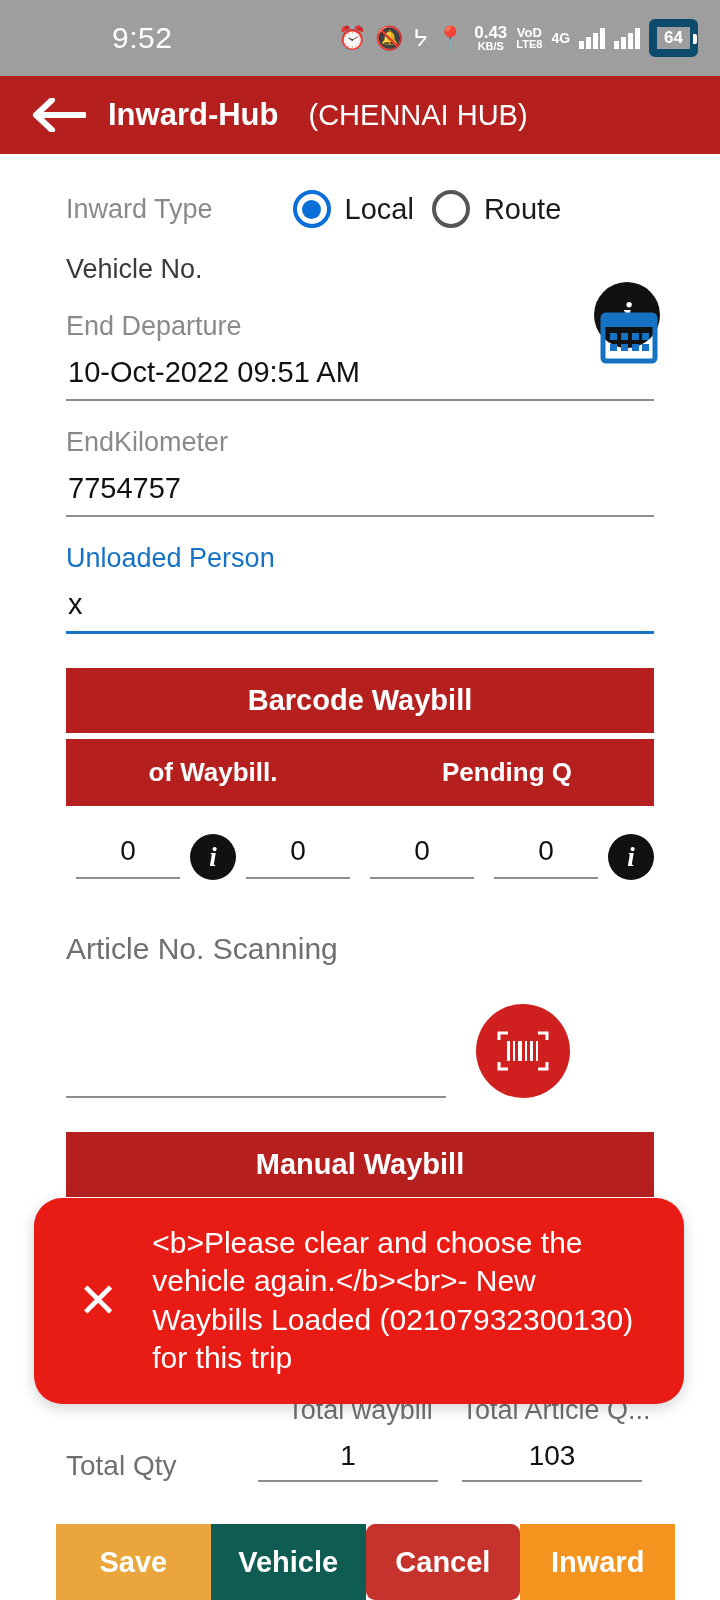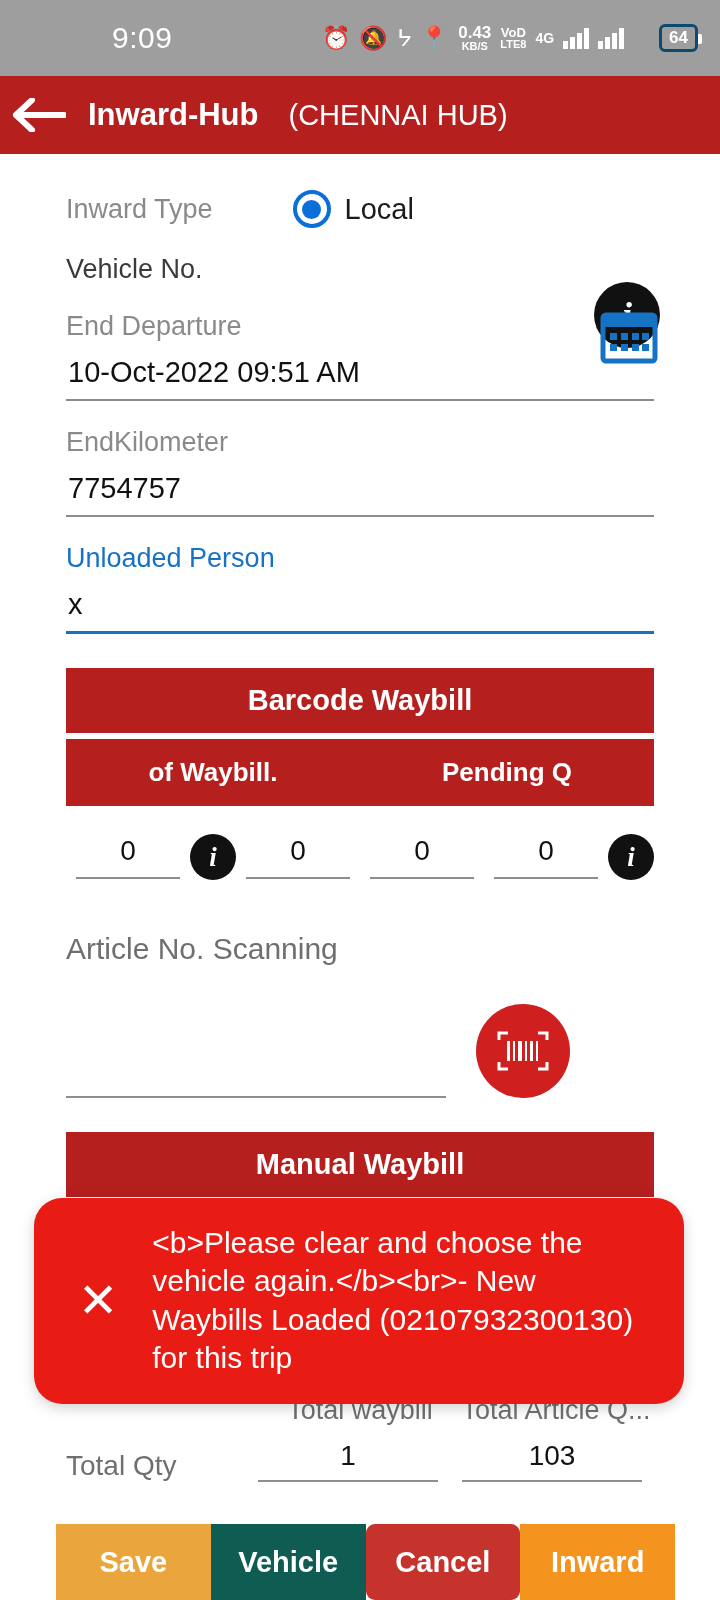--- a/index.html
+++ b/index.html
@@ -46,45 +46,44 @@
   .volte .v { font-size: 13px; font-weight:700; display:block; }
   .volte .u { font-size: 11px; font-weight:700; display:block; }
   .g4 { font-size: 14px; font-weight: 700; }
   .bars { display:flex; align-items:flex-end; gap:2px; height:22px; }
   .bars i { display:block; width:5px; background:#fff; }
   .bars i:nth-child(1){height:8px}
   .bars i:nth-child(2){height:12px}
   .bars i:nth-child(3){height:16px}
   .bars i:nth-child(4){height:21px}
   .battery {
-    border: 3px solid #0c4a6e;
+    border: 8px solid #0c4a6e;
     border-radius: 6px;
     padding: 1px 7px;
     font-size: 17px;
     font-weight: 700;
     position: relative;
-    margin-left: 26px;
   }
   .battery::after {
     content: "";
     position: absolute;
     right: -7px; top: 7px;
     width: 4px; height: 10px;
     background: #fff;
     border-radius: 0 2px 2px 0;
   }
 
   
   .appbar {
     height: 78px;
     background: #b5201f;
     display: flex;
     align-items: center;
     color: #ffffff;
-    padding: 0 12px;
+    padding: 0 32px;
   }
   .backarrow {
     width: 54px; height: 40px;
     display: flex; align-items: center;
     flex: none;
   }
   .appbar .title {
     font-size: 31px;
     font-weight: 700;
     margin-left: 22px;
@@ -287,21 +286,21 @@
   .b-complete { background: #0e5c52; }
   .b-cancel { background: #c5332c; border-radius: 9px; }
   .b-inward { background: #f5931f; }
 </style>
 </head>
 <body>
 
 <div class="phone">
 
   <div class="statusbar">
-    <span class="clock">9:09</span>
+    <span class="clock">9:52</span>
     <div class="right">
       <span class="sicon">⏰</span>
       <span class="sicon">🔕</span>
       <span class="sicon">ᔭ</span>
       <span class="sicon">📍</span>
       <span class="netspeed">
         <span class="v">0.43</span>
         <span class="u">KB/S</span>
       </span>
       <span class="volte">
@@ -336,20 +335,24 @@
   </div>
 
   <div class="content">
 
     <div class="row-inward">
       <span class="lbl-muted">Inward Type</span>
       <div class="radios">
         <label class="radio">
           <span class="rc on"></span>
           <span>Local</span>
+        </label>
+        <label class="radio">
+          <span class="rc"></span>
+          <span>Route</span>
         </label>
       </div>
     </div>
 
     <div class="field">
       <span class="flabel lbl-dark">Vehicle No.</span>
       <span class="info-btn info-veh">i</span>
     </div>
 
     <div class="field">

